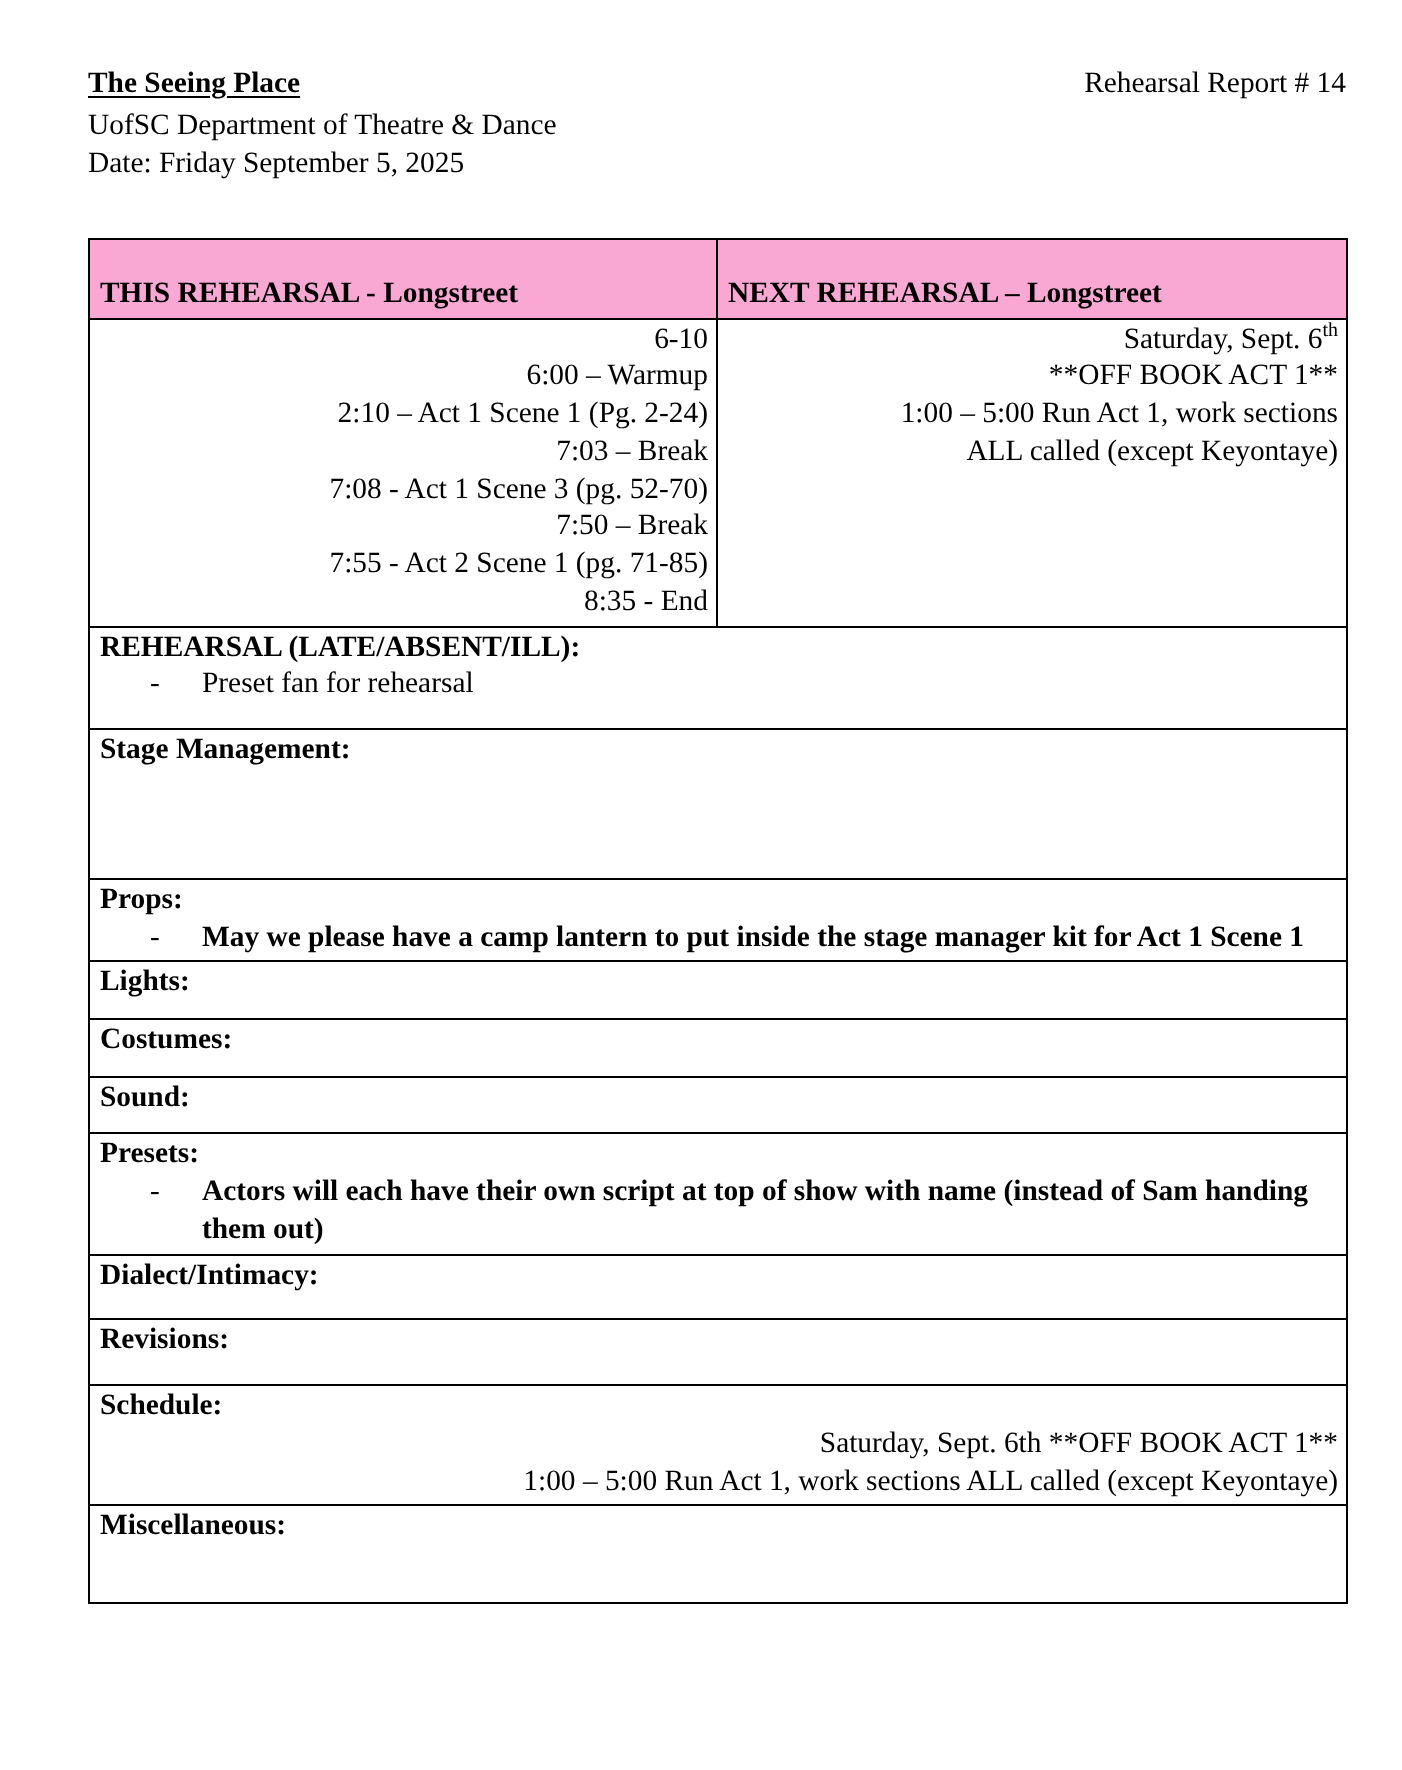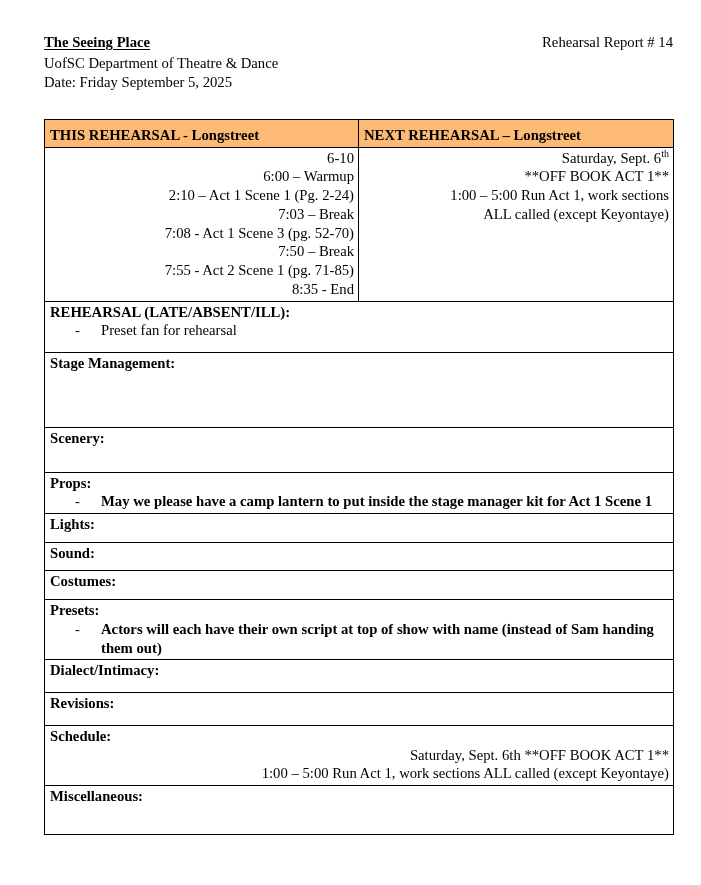--- a/index.html
+++ b/index.html
@@ -59,23 +59,23 @@
   .report-table td {
     border: 1.3px solid #000000;
     padding: 1px 4px 2px 5px;
     vertical-align: top;
     line-height: 1.275;
   }
   .col-left  { width: 314px; }
   .col-right { width: 315px; }
 
   .hdr td {
-    background: #fdba74;
+    background: #f9a8d4;
     font-weight: bold;
-    padding-top: 6px;
+    padding-top: 18px;
     padding-bottom: 2px;
   }
 
   .sched-cell { height: 148px; }
 
   .line { white-space: pre-wrap; text-align: right; }
   sup { font-size: 0.68em; vertical-align: super; line-height: 0; }
 
   .label {
     font-weight: bold;
@@ -158,54 +158,48 @@
         </td>
       </tr>
 
       <tr>
         <td colspan="2">
           <div class="label">Stage Management:</div>
           <div class="pad-tall"></div>
         </td>
       </tr>
 
-      <tr>
-        <td colspan="2">
-          <div class="label">Scenery:</div>
-          <div class="pad-xsmall"></div>
-        </td>
-      </tr>
 
       <tr>
         <td colspan="2">
           <div class="label">Props:</div>
           <div class="bullet-row">
             <span class="bullet-mark">-</span>
             <span class="bullet-text bold">May we please have a camp lantern to put inside the stage manager kit for Act 1 Scene 1</span>
           </div>
         </td>
       </tr>
 
       <tr>
         <td colspan="2">
           <div class="label">Lights:</div>
           <div class="spacer-6"></div>
         </td>
       </tr>
 
       <tr>
         <td colspan="2">
+          <div class="label">Costumes:</div>
+          <div class="spacer-6"></div>
+        </td>
+      </tr>
+
+      <tr>
+        <td colspan="2">
           <div class="label">Sound:</div>
-          <div class="spacer-6"></div>
-        </td>
-      </tr>
-
-      <tr>
-        <td colspan="2">
-          <div class="label">Costumes:</div>
           <div class="spacer-6"></div>
         </td>
       </tr>
 
       <tr>
         <td colspan="2">
           <div class="label">Presets:</div>
           <div class="bullet-row">
             <span class="bullet-mark">-</span>
             <span class="bullet-text bold">Actors will each have their own script at top of show with name (instead of Sam handing them out)</span>

